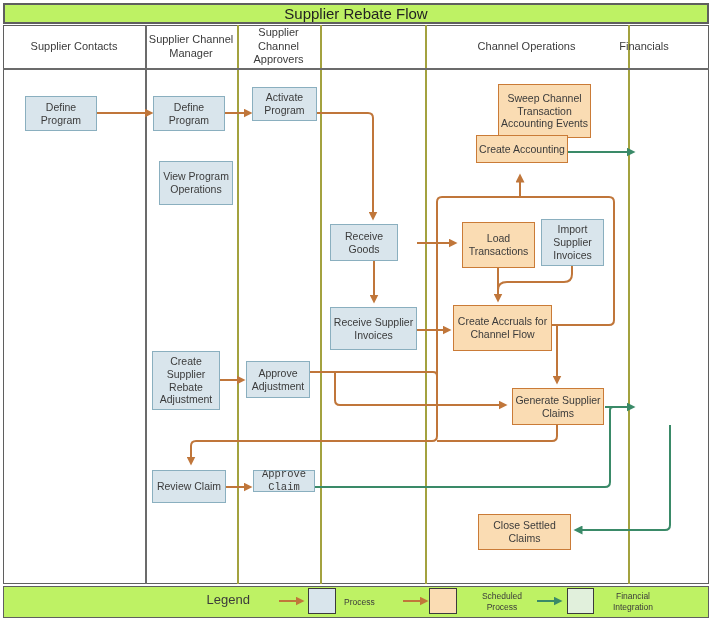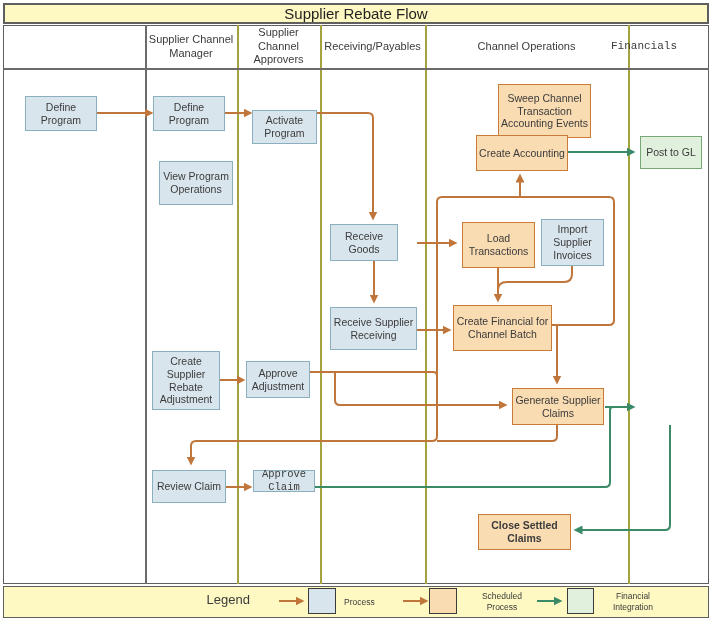--- a/index.html
+++ b/index.html
@@ -1,21 +1,21 @@
 <!DOCTYPE html>
 <html><head>
 <meta charset="utf-8">
 <style>
   html,body{margin:0;padding:0;background:#ffffff;}
   #stage{
     position:relative;width:712px;height:621px;background:#ffffff;
     font-family:"Liberation Sans","DejaVu Sans",sans-serif;color:#3b3b3b;
     overflow:hidden;
   }
-  .frame{position:absolute;border:2px solid #5f5f5f;background:#fef9c3;box-sizing:border-box;}
+  .frame{position:absolute;border:2px solid #5f5f5f;background:#bef264;box-sizing:border-box;}
   #title-bar{left:3px;top:3px;width:706px;height:21px;display:flex;align-items:center;justify-content:center;
     font-size:15px;color:#222;}
   #main-area{left:3px;top:25px;width:706px;height:559px;border-width:1.5px;background:transparent;}
   #legend-bar{left:3px;top:586px;width:706px;height:32px;border-width:1.5px;}
   .lane-line{position:absolute;top:25px;height:559px;width:1.5px;background:#a3a23f;z-index:1;}
   .lane-line.gray{background:#6b6b6b;}
   #header-rule{position:absolute;left:3px;top:68px;width:706px;height:1.5px;background:#6b6b6b;z-index:1;}
   .lane-label{position:absolute;top:25px;height:43px;display:flex;align-items:center;justify-content:center;
     text-align:center;font-size:11px;line-height:1.25;z-index:1;}
   .node{position:absolute;display:flex;align-items:center;justify-content:center;text-align:center;
@@ -39,25 +39,25 @@
 
   <div class="frame" id="main-area"></div>
 
   <div class="lane-line gray" style="left:145px;"></div>
   <div class="lane-line" style="left:237px;"></div>
   <div class="lane-line" style="left:320px;"></div>
   <div class="lane-line" style="left:425px;"></div>
   <div class="lane-line" style="left:628px;"></div>
   <div id="header-rule"></div>
 
+  <div class="lane-label" style="left:3px;width:142px;">Supplier Contacts</div>
   <div class="lane-label" style="left:145px;width:92px;">Supplier Channel Manager</div>
   <div class="lane-label" style="left:237px;width:83px;">Supplier Channel Approvers</div>
-  <div class="lane-label" style="left:320px;width:105px;">Receiving/Payables</div>
   <div class="lane-label" style="left:425px;width:203px;">Channel Operations</div>
-  <div class="lane-label" style="left:596px;width:96px;font-family:Liberation Mono, monospace;">Financials</div>
+  <div class="lane-label" style="left:596px;width:96px;">Financials</div>
 
   <svg class="overlay" width="712" height="621">
     <defs>
       <marker id="ah-o" markerUnits="userSpaceOnUse" markerWidth="10" markerHeight="9" refX="0.5" refY="4.5" orient="auto">
         <path d="M0,0 L9,4.5 L0,9 Z" fill="#c0763a"></path>
       </marker>
       <marker id="ah-g" markerUnits="userSpaceOnUse" markerWidth="10" markerHeight="9" refX="0.5" refY="4.5" orient="auto">
         <path d="M0,0 L9,4.5 L0,9 Z" fill="#3a8a68"></path>
       </marker>
     </defs>
@@ -88,36 +88,35 @@
 
     <g fill="none" stroke-width="2">
       <path d="M279,601 H296" stroke="#c0763a" marker-end="url(#ah-o)"></path>
       <path d="M403,601 H420" stroke="#c0763a" marker-end="url(#ah-o)"></path>
       <path d="M537,601 H554" stroke="#3a8a68" marker-end="url(#ah-g)"></path>
     </g>
   </svg>
 
   <div class="node process" style="left:25px;top:96px;width:72px;height:35px;">Define Program</div>
   <div class="node process" style="left:153px;top:96px;width:72px;height:35px;">Define Program</div>
-  <div class="node process" style="left:252px;top:110px;width:65px;height:34px;">Activate Program</div>
+  <div class="node process" style="left:252px;top:87px;width:65px;height:34px;">Activate Program</div>
   <div class="node process" style="left:159px;top:161px;width:74px;height:44px;">View Program Operations</div>
   <div class="node process" style="left:330px;top:224px;width:68px;height:37px;">Receive Goods</div>
-  <div class="node process" style="left:330px;top:307px;width:87px;height:43px;">Receive Supplier Receiving</div>
+  <div class="node process" style="left:330px;top:307px;width:87px;height:43px;">Receive Supplier Invoices</div>
   <div class="node scheduled" style="left:498px;top:84px;width:93px;height:54px;">Sweep Channel Transaction Accounting Events</div>
-  <div class="node scheduled above" style="left:476px;top:135px;width:92px;height:36px;">Create Accounting</div>
-  <div class="node financial" style="left:640px;top:136px;width:62px;height:33px;">Post to GL</div>
+  <div class="node scheduled above" style="left:476px;top:135px;width:92px;height:28px;">Create Accounting</div>
   <div class="node scheduled" style="left:462px;top:222px;width:73px;height:46px;">Load Transactions</div>
   <div class="node process" style="left:541px;top:219px;width:63px;height:47px;">Import Supplier Invoices</div>
-  <div class="node scheduled" style="left:453px;top:305px;width:99px;height:46px;">Create Financial for Channel Batch</div>
+  <div class="node scheduled" style="left:453px;top:305px;width:99px;height:46px;">Create Accruals for Channel Flow</div>
   <div class="node process" style="left:152px;top:351px;width:68px;height:59px;">Create Supplier Rebate Adjustment</div>
   <div class="node process" style="left:246px;top:361px;width:64px;height:37px;">Approve Adjustment</div>
   <div class="node scheduled" style="left:512px;top:388px;width:92px;height:37px;">Generate Supplier Claims</div>
   <div class="node process" style="left:152px;top:470px;width:74px;height:33px;">Review Claim</div>
   <div class="node process" style="left:253px;top:470px;width:62px;height:22px;font-family:Liberation Mono, monospace;">Approve Claim</div>
-  <div class="node scheduled" style="left:478px;top:514px;width:93px;height:36px;font-weight:bold;">Close Settled Claims</div>
+  <div class="node scheduled" style="left:478px;top:514px;width:93px;height:36px;">Close Settled Claims</div>
 
   <div class="frame" id="legend-bar"></div>
   <div id="legend-title">Legend</div>
   <div class="swatch process" style="left:308px;"></div>
   <div class="lg-text" style="left:344px;top:597px;">Process</div>
   <div class="swatch scheduled" style="left:429px;"></div>
   <div class="lg-text" style="left:462px;top:591px;width:52px;text-align:center;margin-left:14px;">Scheduled Process</div>
   <div class="swatch financial" style="left:567px;width:27px;"></div>
   <div class="lg-text" style="left:606px;top:591px;width:54px;text-align:center;">Financial Integration</div>
 

